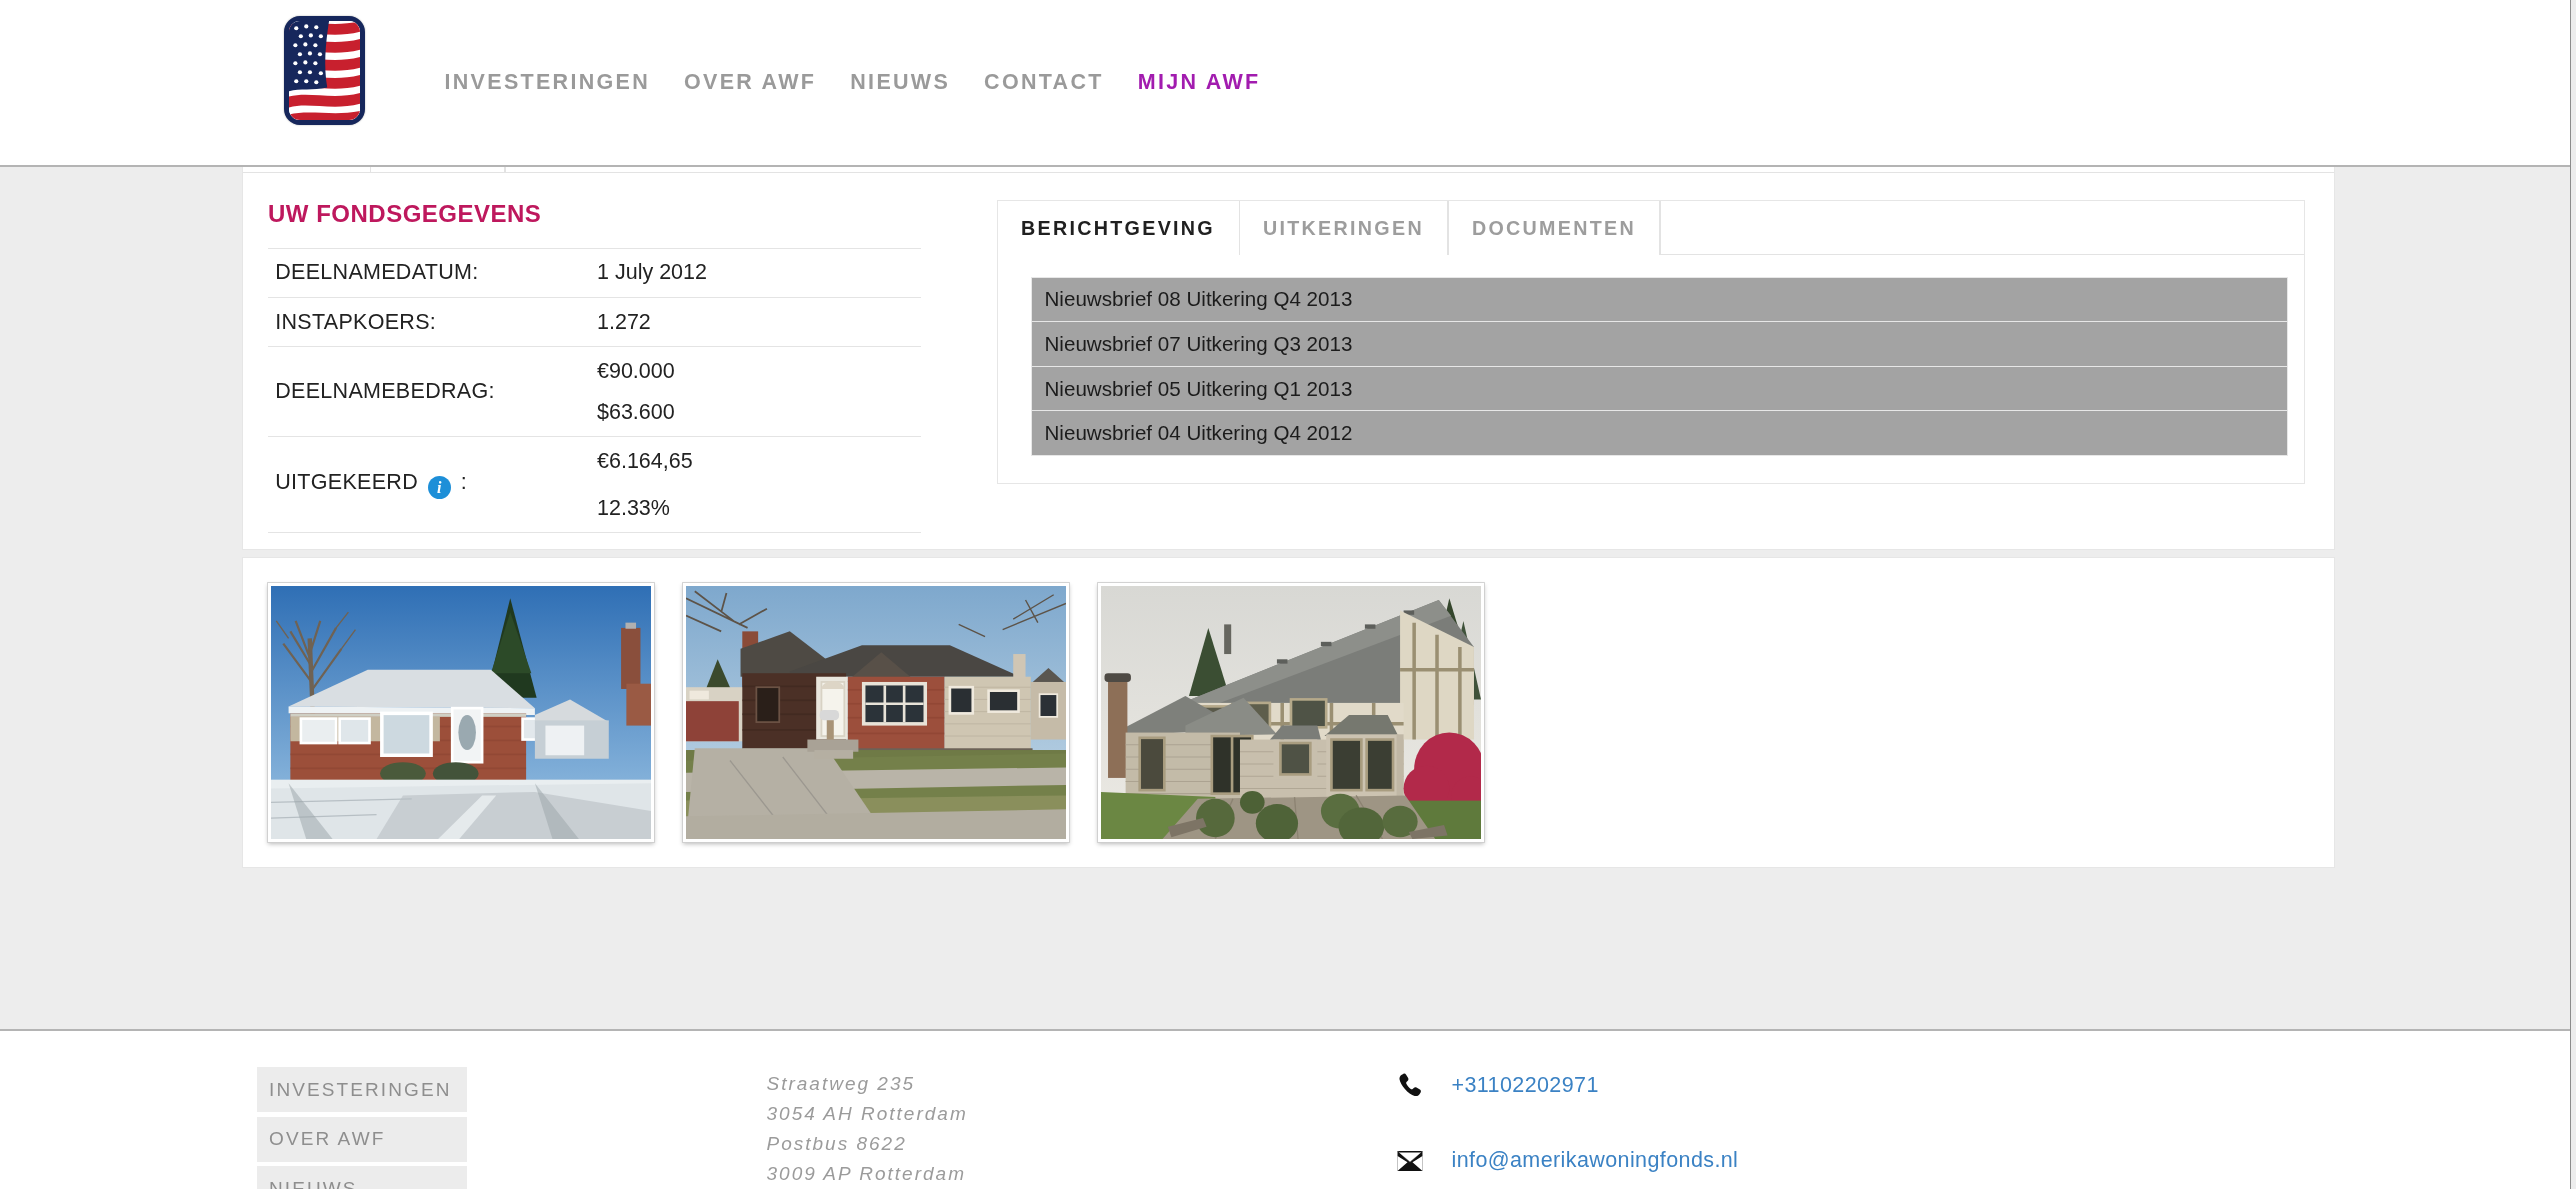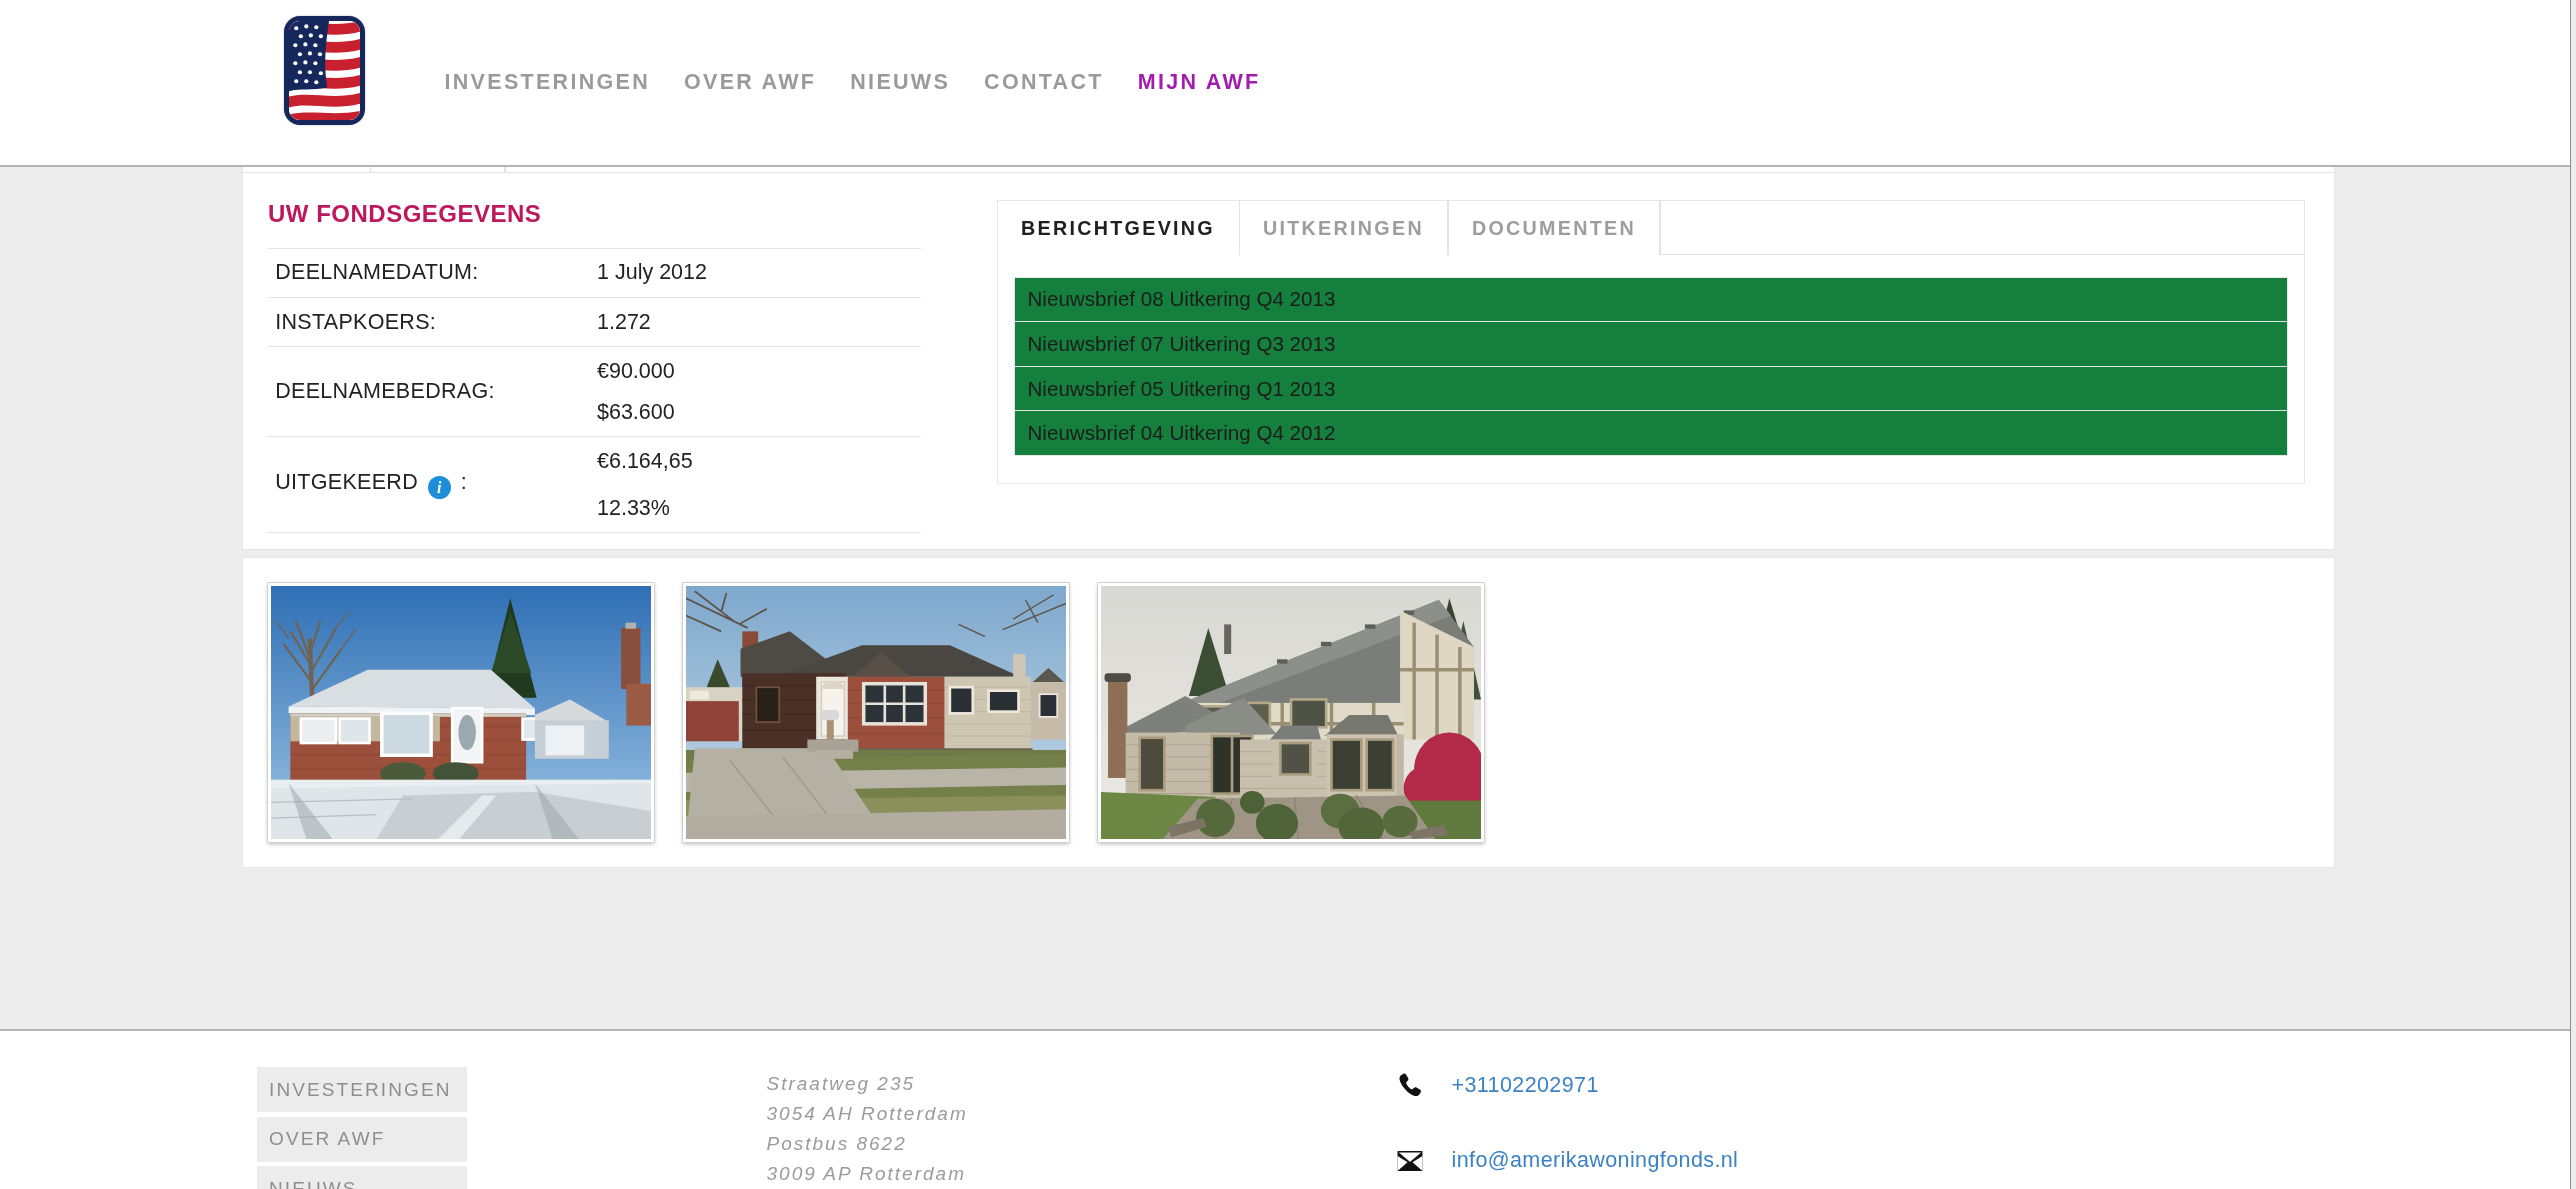--- a/index.html
+++ b/index.html
@@ -204,22 +204,23 @@
   .msg-tab.active { color: #202020; border-color: transparent; }
   .msg-tab-filler { flex: 1 1 auto; height: 54px; border-left: 0.9px solid #e3e3e3; }
 
   .msg-list { padding: 21.5px 16px 27px 16px; }
   .msg-item {
     border: 0.9px solid #e7e7e7;
     border-bottom: none;
     font-size: 20.6px;
     color: #1c1c1c;
     padding: 9.8px 12.5px;
-    background: #15803d;
+    background: #a3a3a3;
     cursor: pointer;
+    margin-left: 17px;
   }
   .msg-item:last-child { border-bottom: 0.9px solid #e7e7e7; }
 
   
   .gallery-card {
     margin-top: 7.2px;
     background: #ffffff;
     border: 0.9px solid #e6e6e6;
     padding: 25px 0 25px 25px;
     display: flex;

